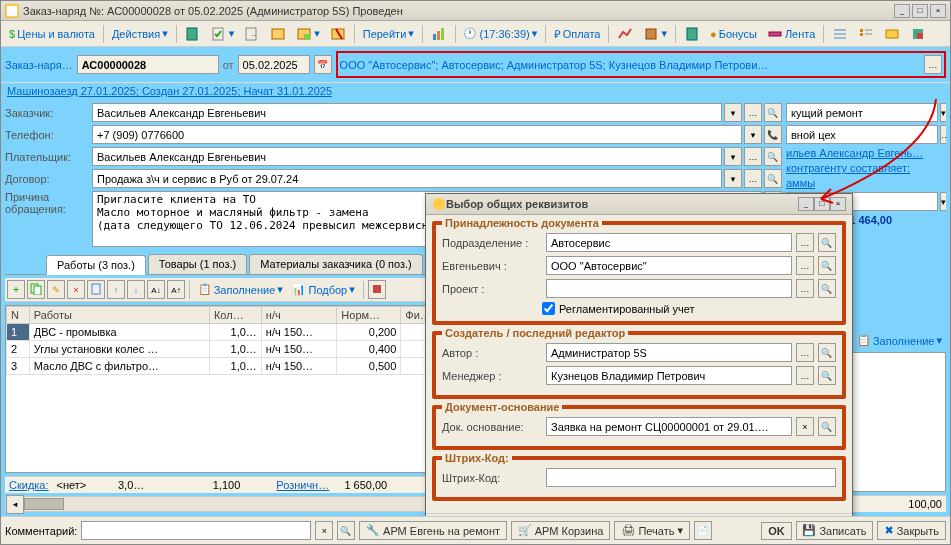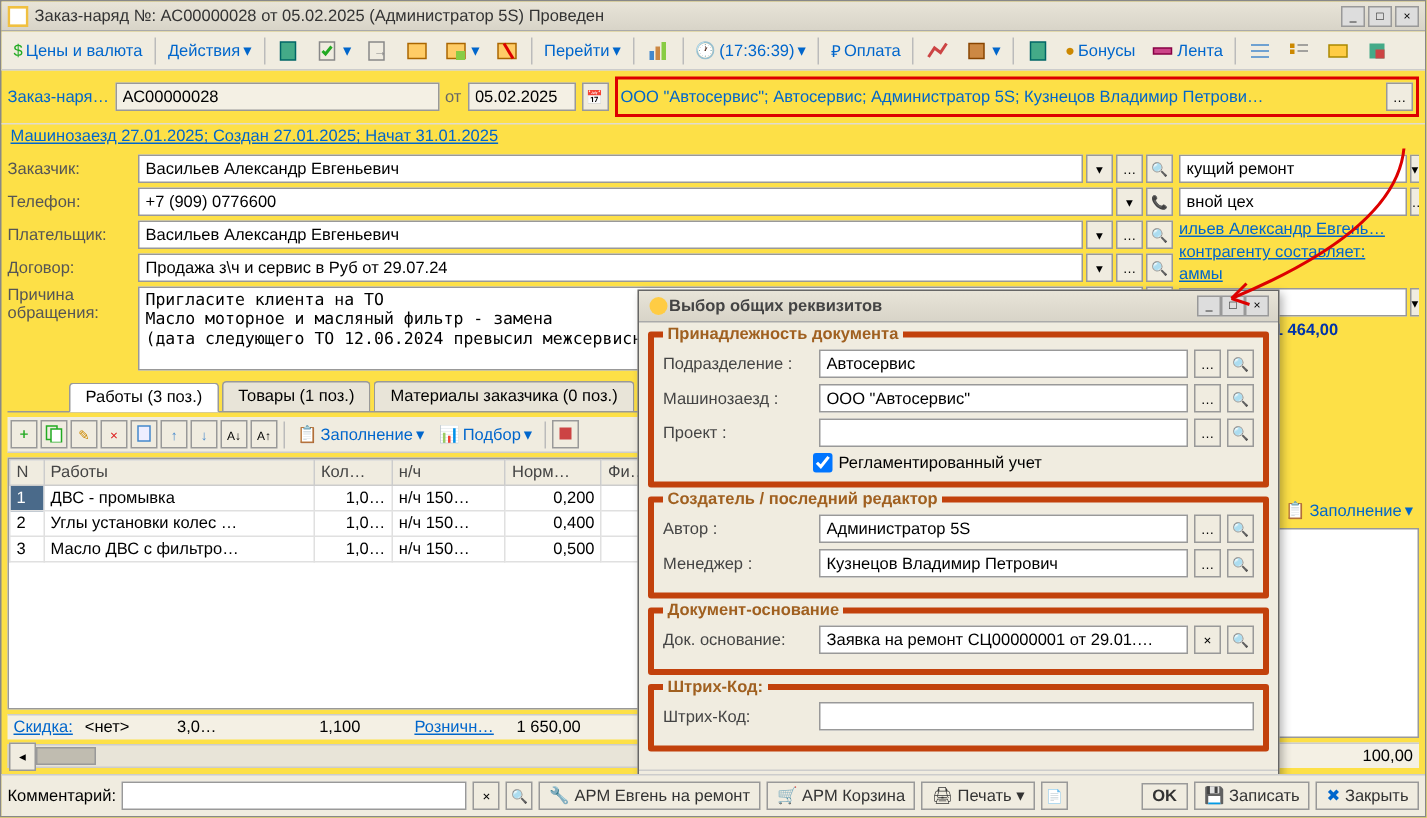--- a/index.html
+++ b/index.html
@@ -1,17 +1,17 @@
 <!DOCTYPE html>
 <html><head>
 <meta charset="utf-8">
 <style>
 * { box-sizing: border-box; margin: 0; padding: 0; }
 body { font-family: Tahoma, Arial, sans-serif; font-size: 11px; background: #d4d0c8; width: 951px; height: 545px; overflow: hidden; }
-.window { width: 951px; height: 545px; background: #fde047; border: 1px solid #888; display: flex; flex-direction: column; }
+.window { width: 951px; height: 545px; background: #7dd3fc; border: 1px solid #888; display: flex; flex-direction: column; }
 .titlebar { background: linear-gradient(to bottom, #e8e4d8, #d8d4c8); height: 20px; display: flex; align-items: center; padding: 0 4px; border-bottom: 1px solid #aaa; }
 .title-icon { width: 14px; height: 14px; margin-right: 4px; }
 .titlebar-text { flex: 1; color: #333; font-size: 11px; }
 .win-controls { display: flex; gap: 2px; }
 .win-btn { width: 16px; height: 14px; border: 1px solid #999; background: #ddd; font-size: 8px; text-align: center; cursor: pointer; line-height: 12px; }
 .toolbar { background: #f0ece0; height: 26px; display: flex; align-items: center; padding: 2px 4px; border-bottom: 1px solid #ccc; gap: 2px; flex-wrap: nowrap; overflow: hidden; }
 .tb-btn { padding: 2px 4px; color: #0066cc; cursor: pointer; white-space: nowrap; display: inline-flex; align-items: center; gap: 2px; }
 .tb-sep { width: 1px; height: 18px; background: #bbb; margin: 0 2px; }
 .header-row { display: flex; align-items: center; padding: 4px; gap: 4px; border-bottom: 1px solid #e0dcd0; }
 .red-box { border: 2px solid #d00; flex: 1; display: flex; align-items: center; padding: 2px; gap: 4px; }
@@ -181,21 +181,21 @@
     <span class="tb-btn">
         <svg class="svg-icon" viewBox="0 0 16 16">
           <rect x="3" y="3" width="10" height="10" fill="#4a8"></rect>
           <rect x="7" y="7" width="6" height="6" fill="#c44"></rect>
         </svg>
       </span>
   </div>
 
   <div class="header-row">
     <span class="label blue-link">Заказ-наря…</span>
-    <input class="input input-ro" style="width: 216px;" value="АС00000028">
+    <input class="input input-ro" style="width: 142px; font-weight: bold;" value="АС00000028">
     <span class="label">от</span>
     <input class="input input-ro" style="width: 72px;" value="05.02.2025">
     <button class="btn-sm">📅</button>
     <div class="red-box">
       <span class="blue-link" style="flex:1; overflow:hidden; white-space:nowrap">ООО "Автосервис"; Автосервис; Администратор 5S; Кузнецов Владимир Петрови…</span>
       <button class="btn-sm">…</button>
     </div>
   </div>
 
   <div style="padding:2px 6px">
@@ -392,21 +392,21 @@
       <div class="dialog-body">
         <div class="fieldset">
           <div class="fieldset-legend">Принадлежность документа</div>
           <div class="dlg-row">
             <span class="dlg-label">Подразделение :</span>
             <input class="input dlg-input" value="Автосервис" style="">
             <button class="btn-sm">…</button>
             <button class="btn-sm">🔍</button>
           </div>
           <div class="dlg-row">
-            <span class="dlg-label">Машинозаезд :</span>
+            <span class="dlg-label">Евгеньевич :</span>
             <input class="input dlg-input" value="ООО &quot;Автосервис&quot;" style="">
             <button class="btn-sm">…</button>
             <button class="btn-sm">🔍</button>
           </div>
           <div class="dlg-row">
             <span class="dlg-label">Проект :</span>
             <input class="input dlg-input" value="" style="">
             <button class="btn-sm">…</button>
             <button class="btn-sm">🔍</button>
           </div>

